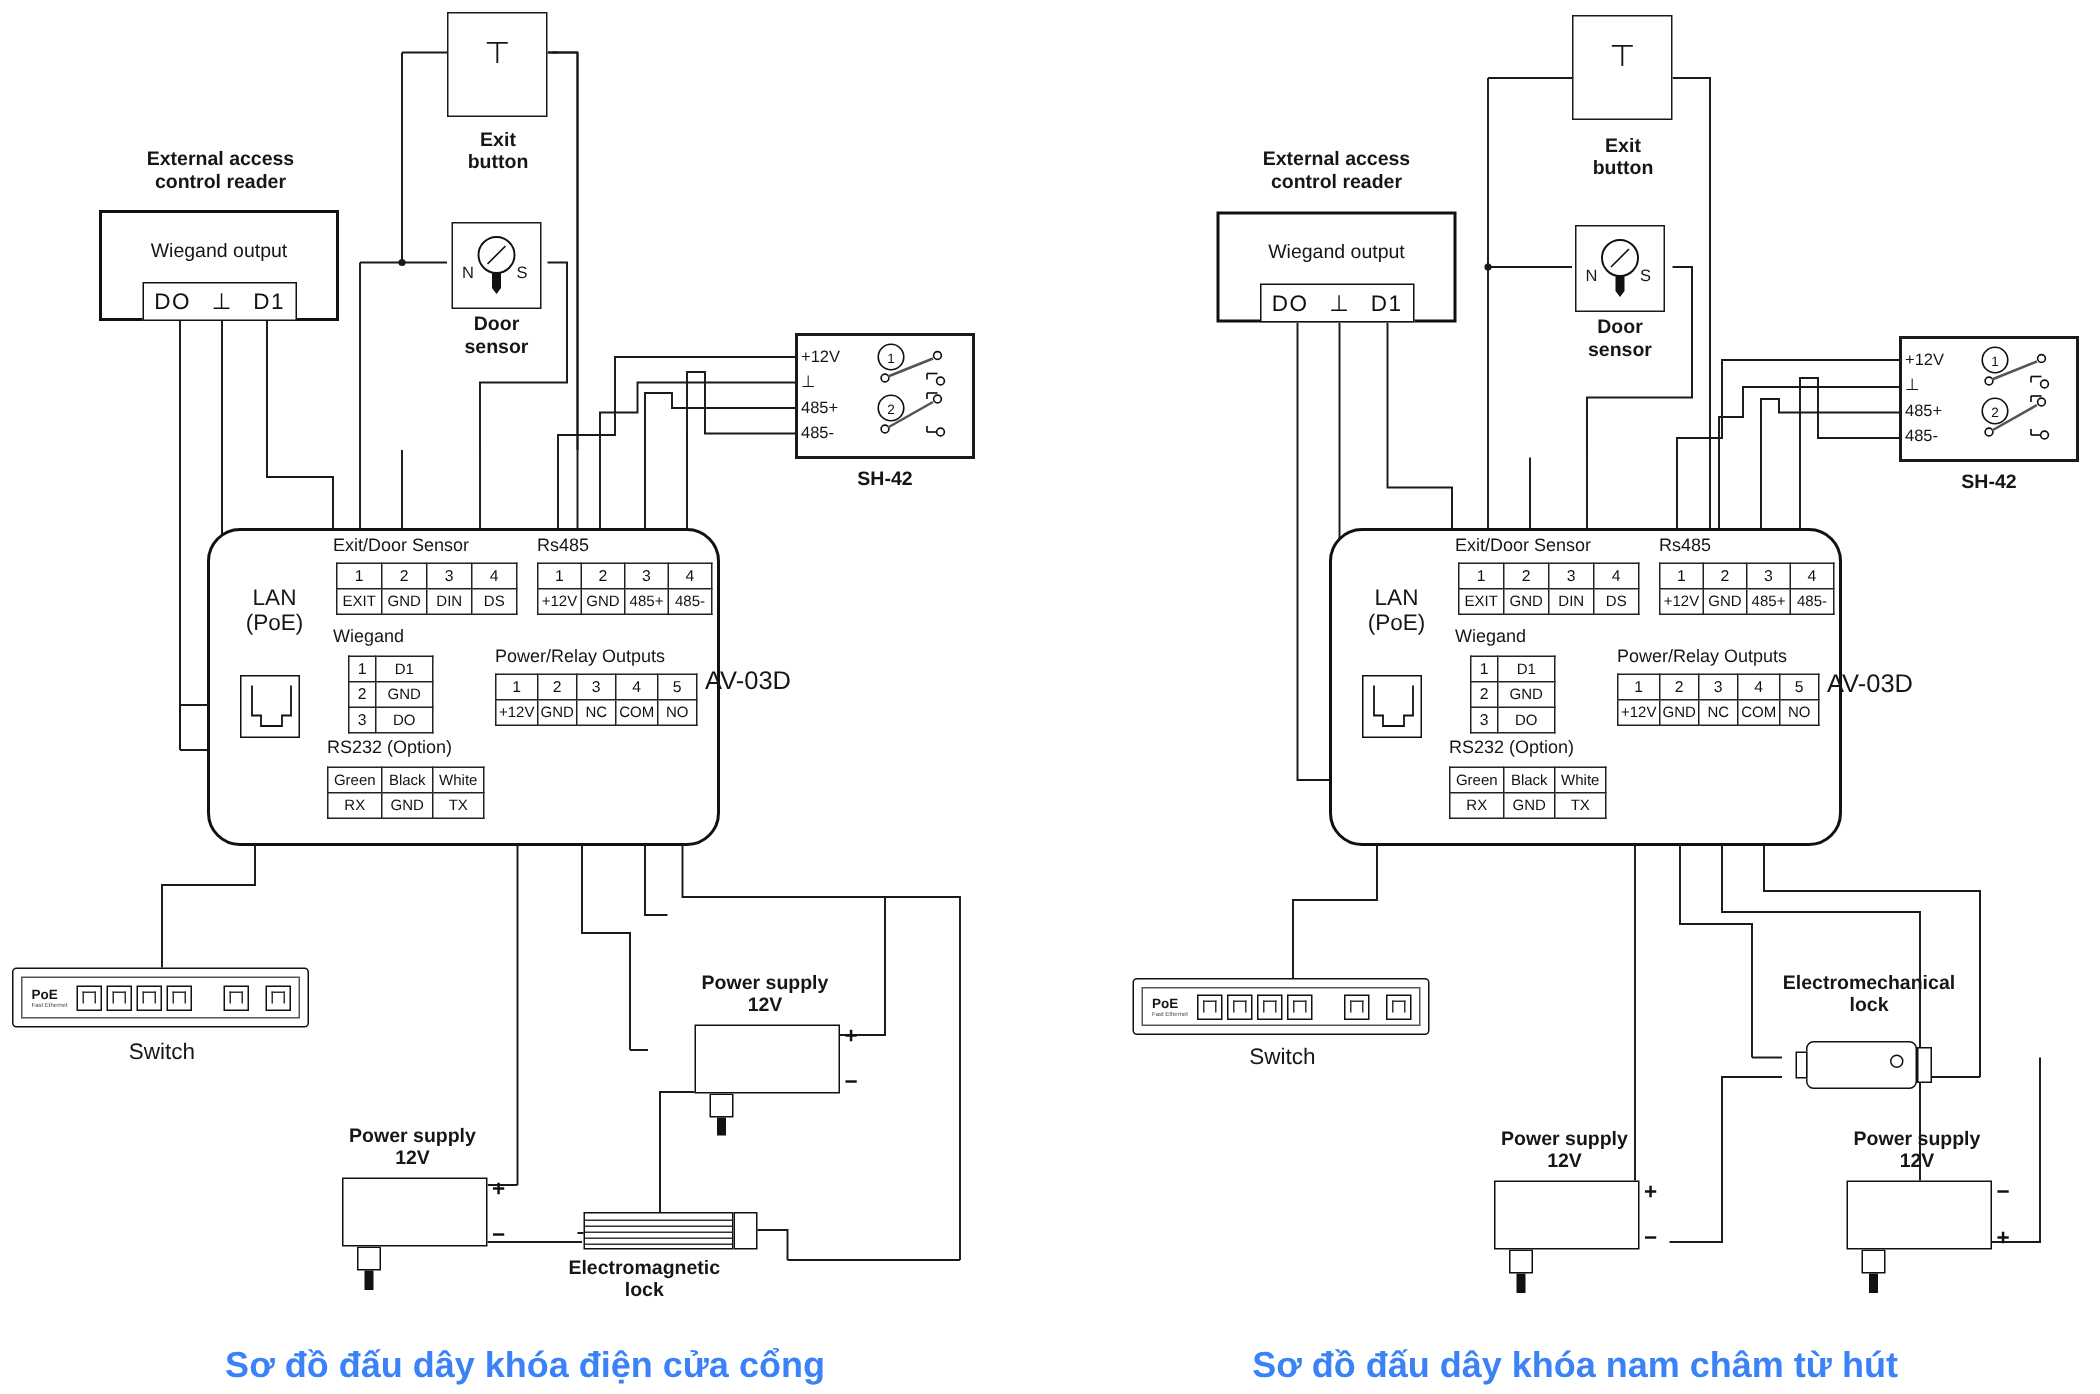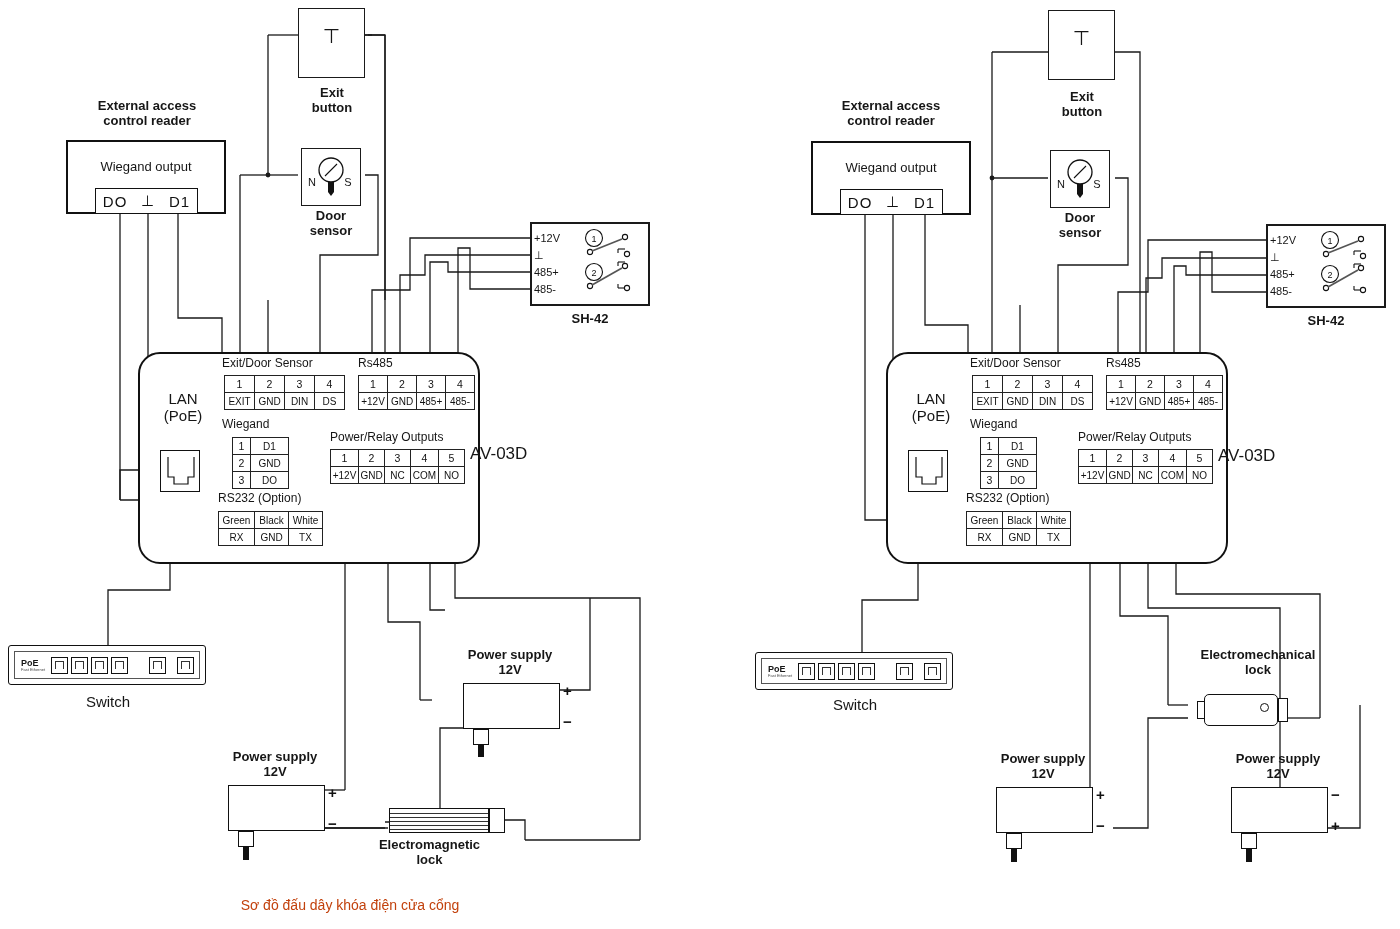--- a/index.html
+++ b/index.html
@@ -115,23 +115,23 @@
   
   .emlock { position: absolute; border: 1.5px solid #111; border-radius: 5px; background: #fff; }
   .emlock-knob {
     position: absolute; width: 9px; height: 9px;
     border: 1.3px solid #111; border-radius: 50%;
   }
   .emlock-tab { position: absolute; border: 1.4px solid #111; background: #fff; }
 
   .caption {
     position: absolute;
-    font-size: 14px;
-    font-weight: normal;
-    color: #c2410c;
+    font-size: 24px;
+    font-weight: bold;
+    color: #3b82f6;
     text-align: center;
     width: 700px;
     left: 0;
   }
 </style>
 </head>
 <body>
 
 <div id="stage">
 
@@ -615,21 +615,21 @@
         <div class="port"></div>
         <div class="port"></div>
         <div style="width:18px;"></div>
         <div class="port"></div>
         <div style="width:8px;"></div>
         <div class="port"></div>
       </div>
     </div>
     <div class="lbl" style="left:105px; top:696px; width:100px; font-size:15px;">Switch</div>
 
-    <div class="lbl bold" style="left:478px; top:648px; width:160px;">Electromechanical
+    <div class="lbl bold" style="left:466px; top:648px; width:160px;">Electromechanical
 lock</div>
     <div class="emlock" style="left:504px; top:694px; width:74px; height:32px;">
       <div class="emlock-knob" style="right:8px; top:8px;"></div>
     </div>
     <div class="emlock-tab" style="left:497px; top:701px; width:8px; height:18px;"></div>
     <div class="emlock-tab" style="left:578px; top:698px; width:10px; height:24px;"></div>
 
     <div class="lbl bold" style="left:906px; top:752px; width:140px; left:273px;">Power supply
 12V</div>
     <div class="psu-body" style="left:296px; top:787px; width:97px; height:46px;"></div>
@@ -639,15 +639,16 @@
     <div class="sign" style="left:396px; top:817px;">−</div>
 
     <div class="lbl bold" style="left:508px; top:752px; width:140px;">Power supply
 12V</div>
     <div class="psu-body" style="left:531px; top:787px; width:97px; height:46px;"></div>
     <div class="psu-plug" style="left:541px; top:833px; width:16px; height:16px;"></div>
     <div class="psu-pin" style="left:546px; top:849px; width:6px; height:13px;"></div>
     <div class="sign" style="left:631px; top:786px;">−</div>
     <div class="sign" style="left:631px; top:817px;">+</div>
 
+    <div class="caption" style="top:897px;">Sơ đồ đấu dây khóa nam châm từ hút</div>
   </div>
 
 </div>
 
 </body></html>

